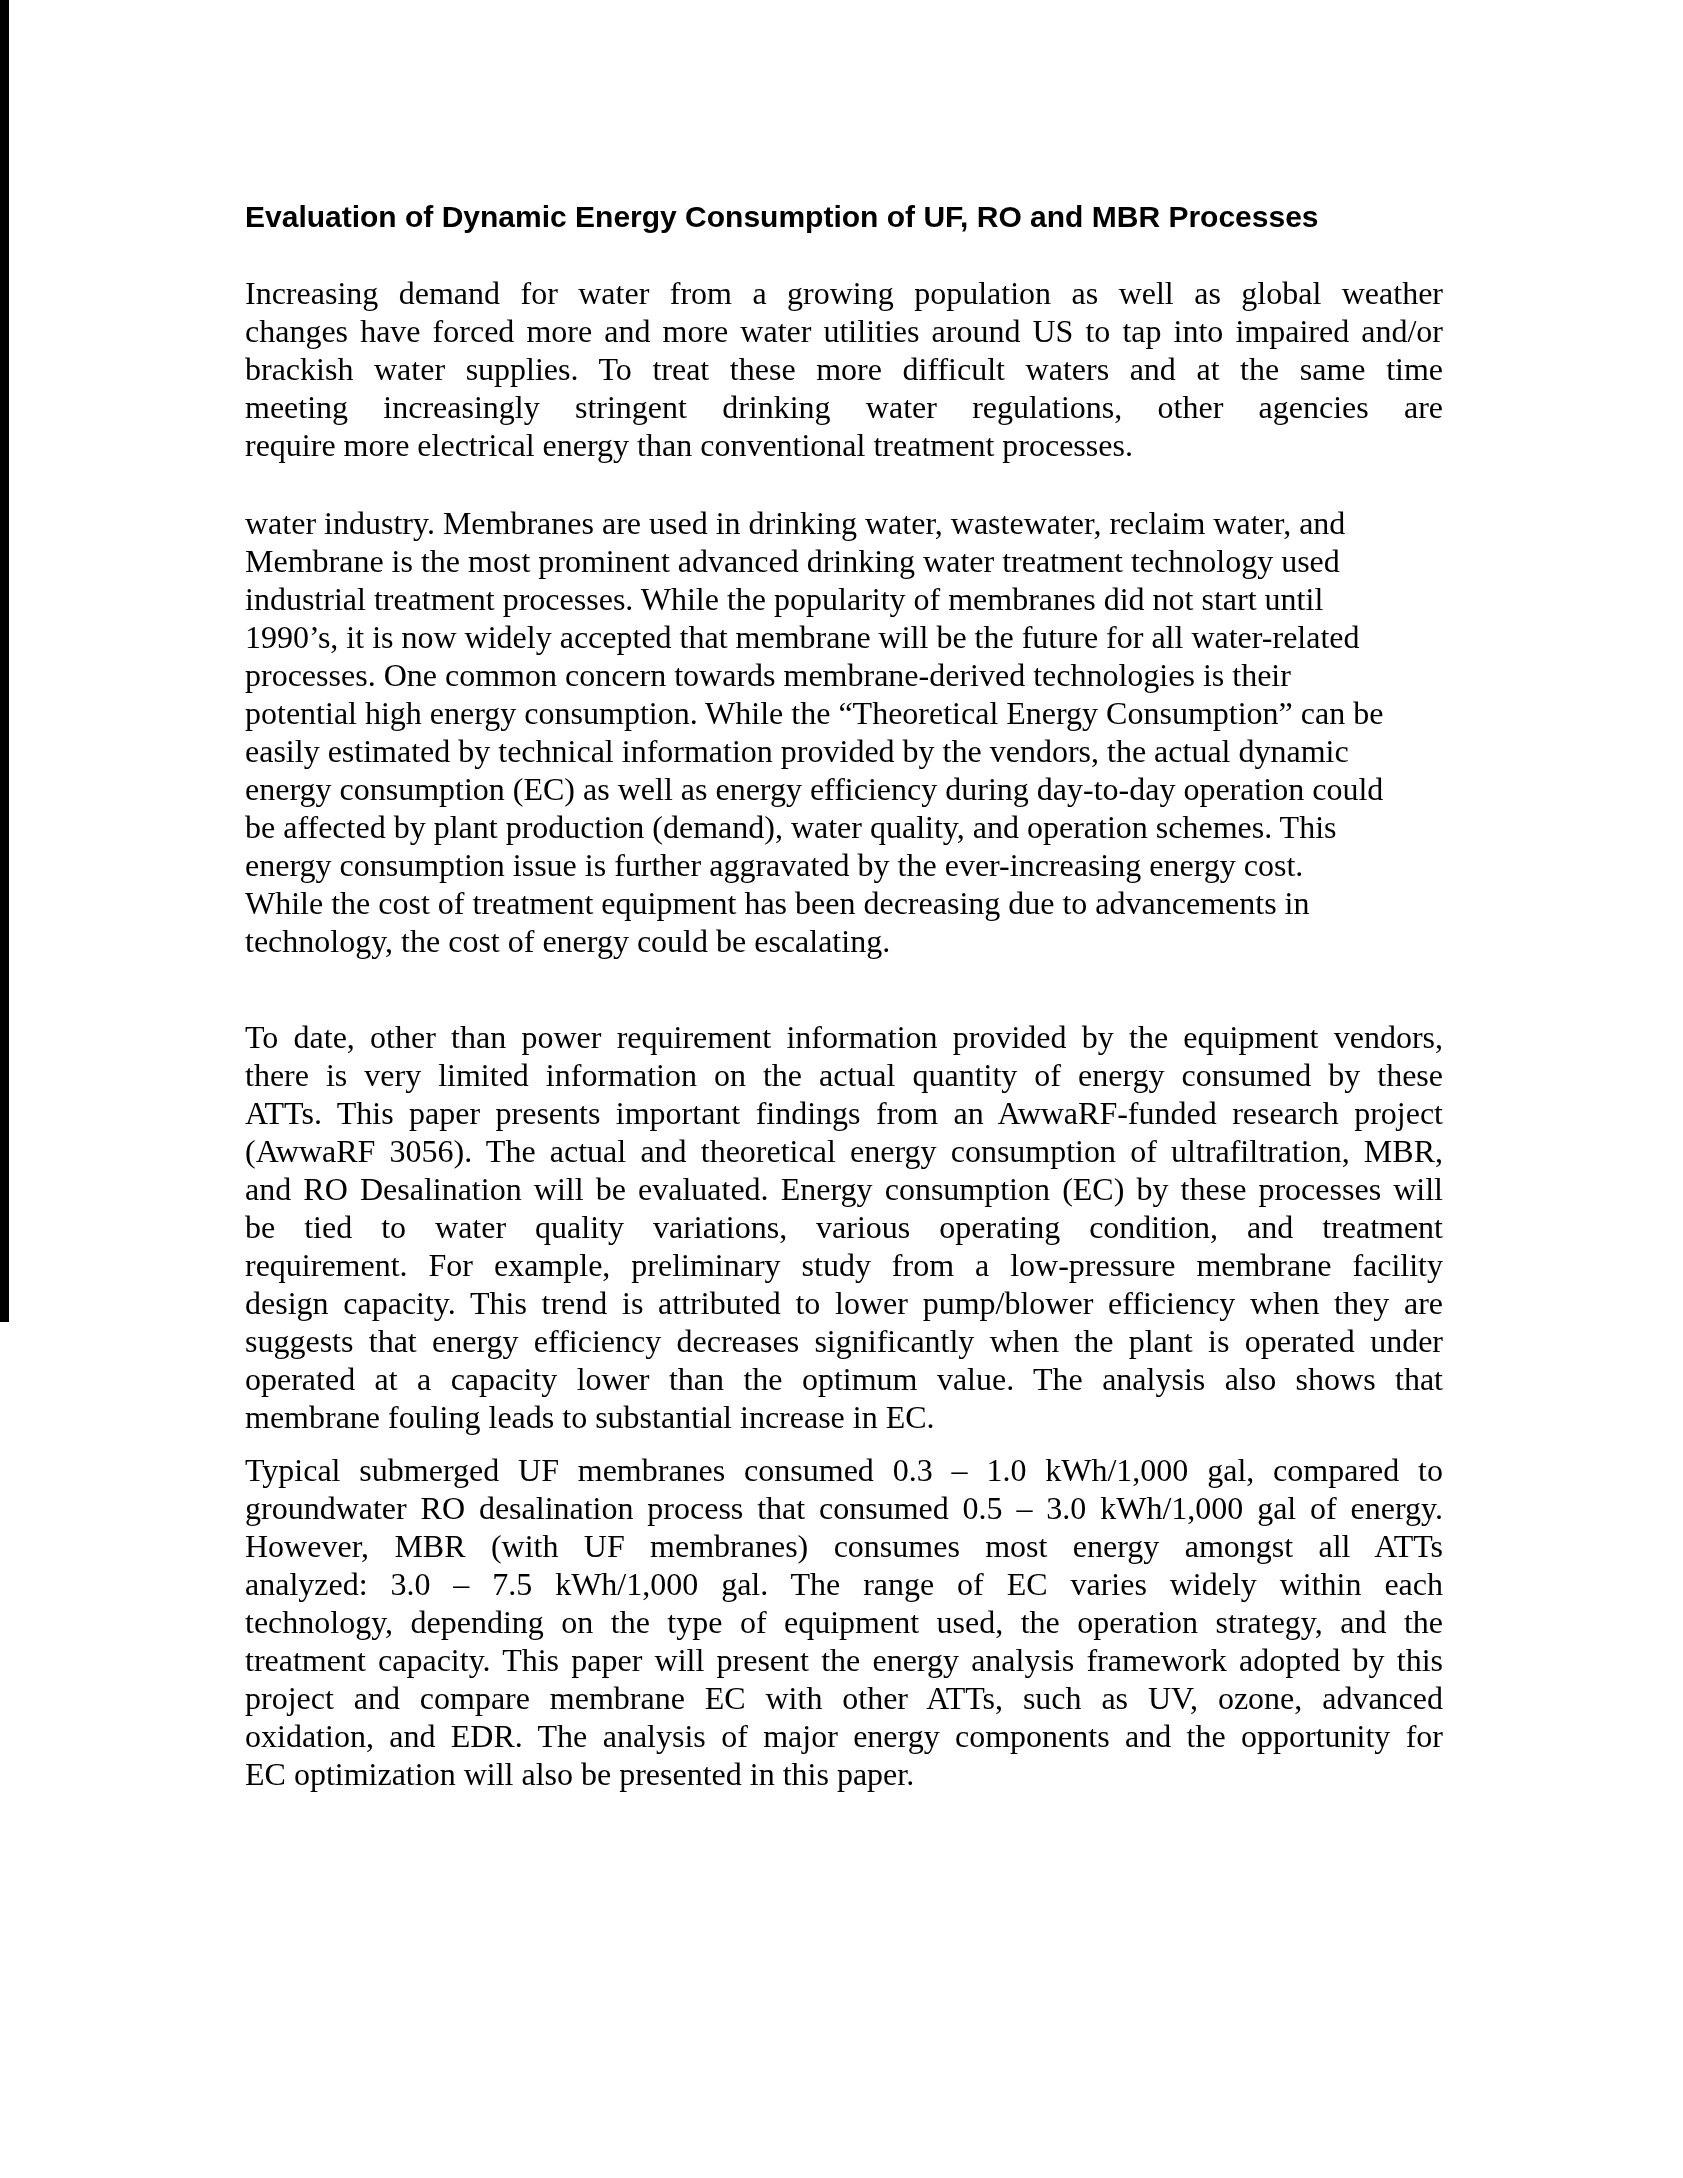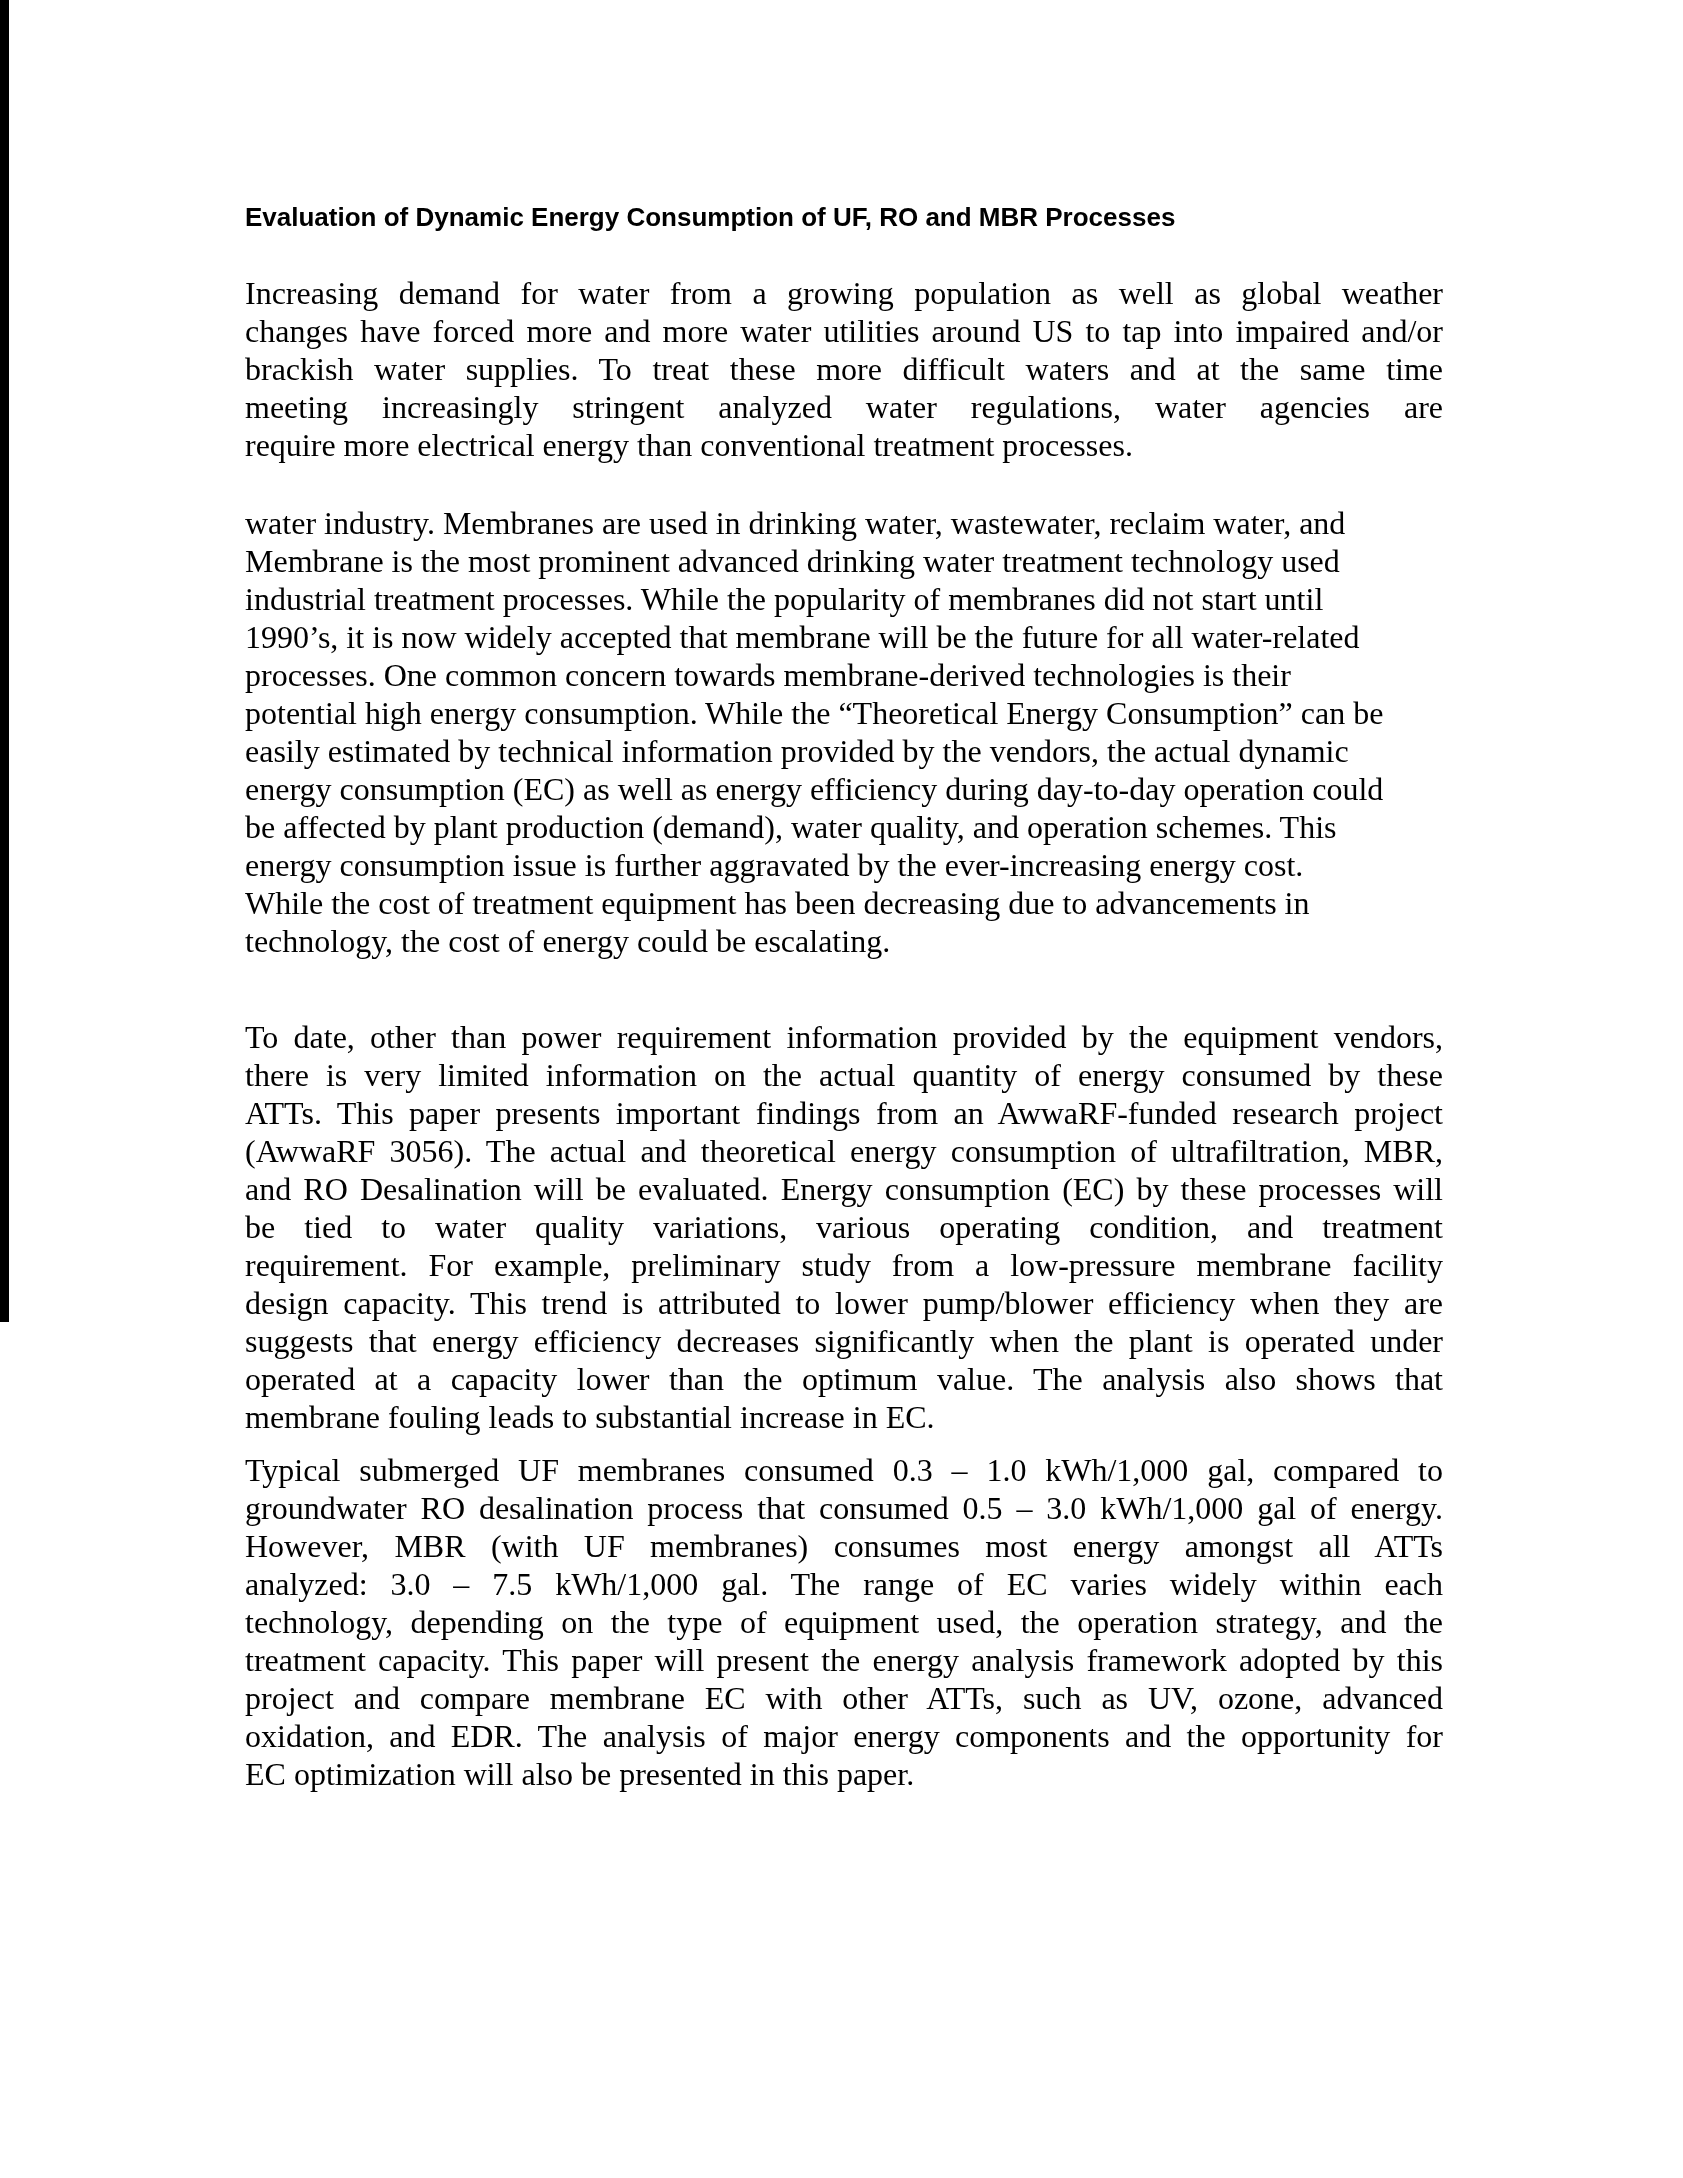--- a/index.html
+++ b/index.html
@@ -26,21 +26,21 @@
   .content {
     position: absolute;
     left: 245px;
     top: 0;
     width: 1198px;
   }
   .doc-title {
     margin-top: 199px;
     font-family: "Liberation Sans", "DejaVu Sans", sans-serif;
     font-weight: bold;
-    font-size: 26px;
+    font-size: 30px;
     line-height: 36px;
     letter-spacing: 0px;
     white-space: nowrap;
   }
   .para {
     font-family: "Liberation Serif", "DejaVu Serif", serif;
     font-size: 32px;
     line-height: 38px;
   }
   .para .line {
@@ -70,21 +70,21 @@
 <body>
 
 <div class="page">
   <div class="scan-bar"></div>
   <div class="content">
     <div class="doc-title">Evaluation of Dynamic Energy Consumption of UF, RO and MBR Processes</div>
     <div class="para justify" id="p1">
         <div class="line">Increasing demand for water from a growing population as well as global weather</div>
         <div class="line">changes have forced more and more water utilities around US to tap into impaired and/or</div>
         <div class="line">brackish water supplies.  To treat these more difficult waters and at the same time</div>
-        <div class="line">meeting increasingly stringent analyzed water regulations, water agencies are</div>
+        <div class="line">meeting increasingly stringent drinking water regulations, other agencies are</div>
         <div class="line last">require more electrical energy than conventional treatment processes.</div>
       </div>
     <div class="para left" id="p2">
         <div class="line">water industry. Membranes are used in drinking water, wastewater, reclaim water, and</div>
         <div class="line">Membrane is the most prominent advanced drinking water treatment technology used</div>
         <div class="line">industrial treatment processes. While the popularity of membranes did not start until</div>
         <div class="line">1990’s, it is now widely accepted that membrane will be the future for all water-related</div>
         <div class="line">processes. One common concern towards membrane-derived technologies is their</div>
         <div class="line">potential high energy consumption. While the “Theoretical Energy Consumption” can be</div>
         <div class="line">easily estimated by technical information provided by the vendors, the actual dynamic</div>

